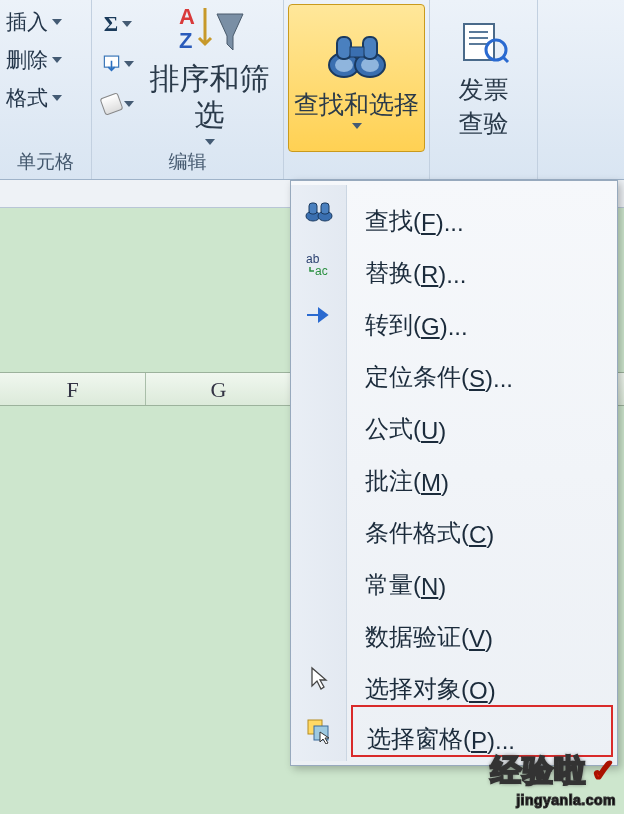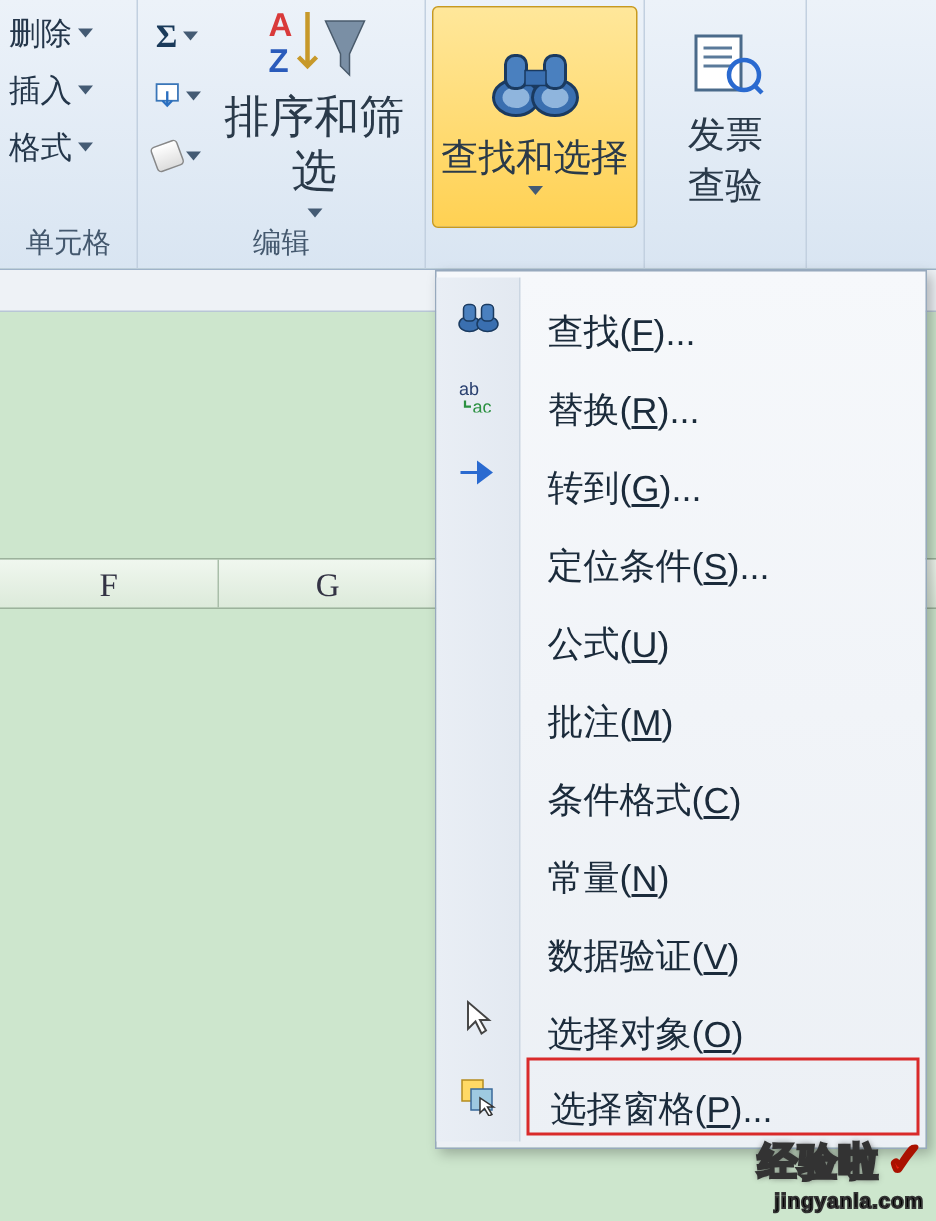--- a/index.html
+++ b/index.html
@@ -220,21 +220,21 @@
     }
 
     .watermark {
       position: absolute;
       right: 8px;
       bottom: 6px;
       text-align: right;
       z-index: 20;
     }
     .watermark .line1 {
-      font-size: 26px;
+      font-size: 31px;
       font-weight: 900;
       color: #000000;
       -webkit-text-stroke: 2px #333;
       text-shadow: 0 0 4px #444;
       letter-spacing: 1px;
       margin-left: 15px;
     }
     .watermark .check {
       color: #e21;
       -webkit-text-stroke: 2px #a10;
@@ -257,25 +257,25 @@
     .icon-eraser { width: 26px; height: 18px; transform: rotate(-20deg); background: linear-gradient(#fff,#ddd); border: 1px solid #888; border-radius: 3px; }
   </style>
 </head>
 <body>
 
 <div class="ribbon">
 
   <div class="ribbon-group cells">
     <div class="cells-items">
       <div class="cells-item">
+        <span>插入</span>
+        <span class="drop-arrow"></span>
+      </div>
+      <div class="cells-item">
         <span>删除</span>
-        <span class="drop-arrow"></span>
-      </div>
-      <div class="cells-item">
-        <span>插入</span>
         <span class="drop-arrow"></span>
       </div>
       <div class="cells-item">
         <span>格式</span>
         <span class="drop-arrow"></span>
       </div>
     </div>
     <div class="group-label">单元格</div>
   </div>
 

